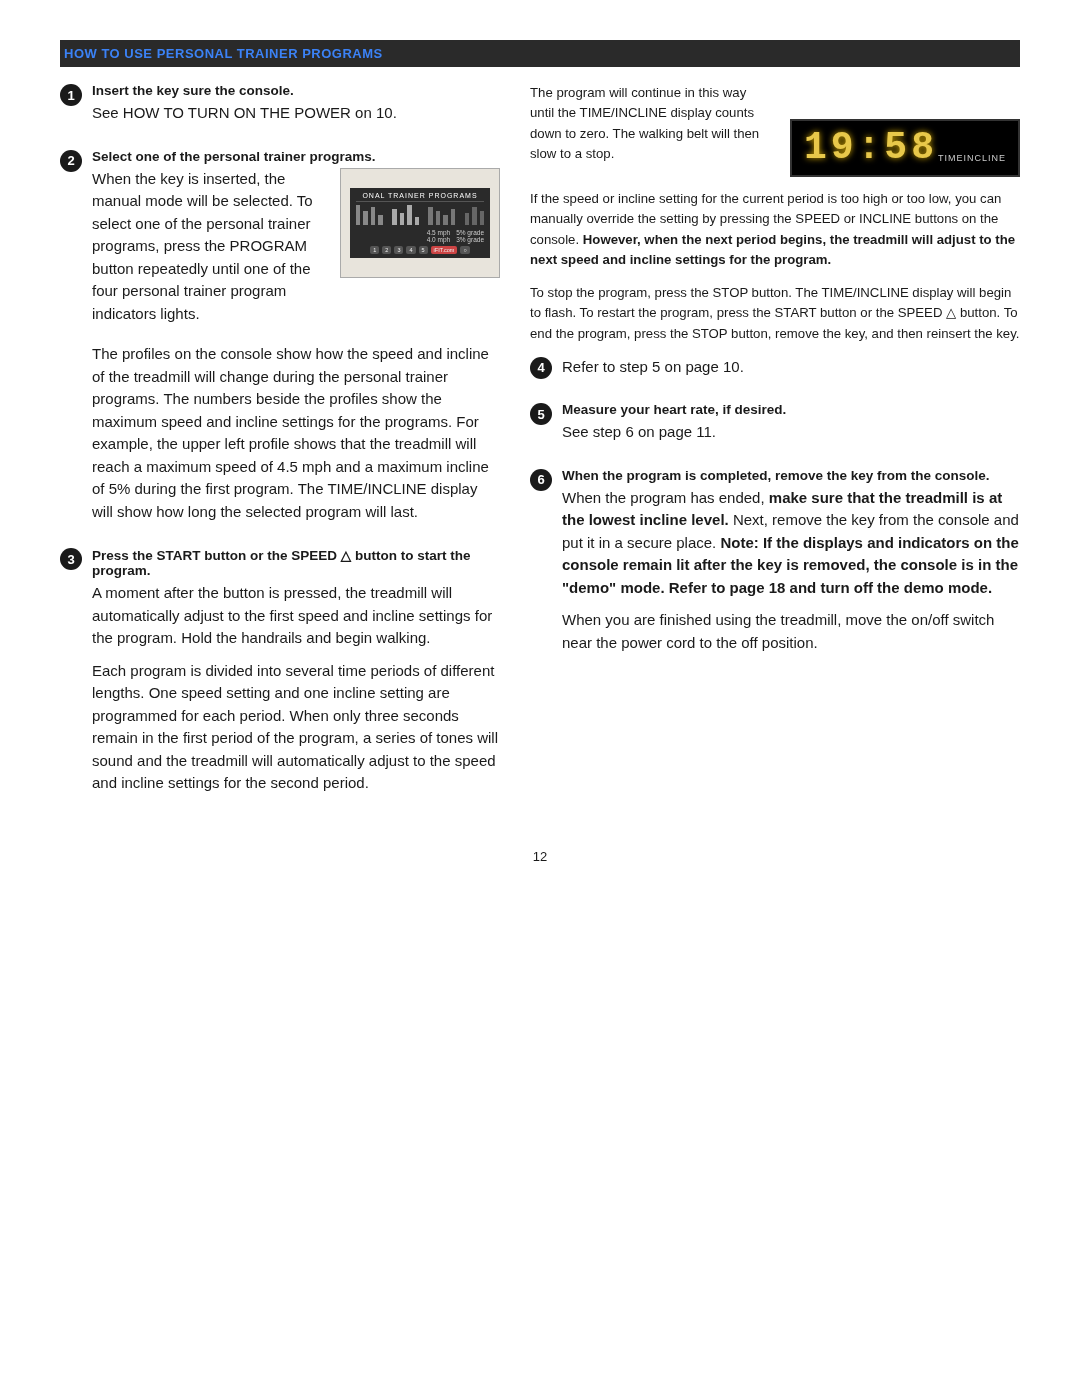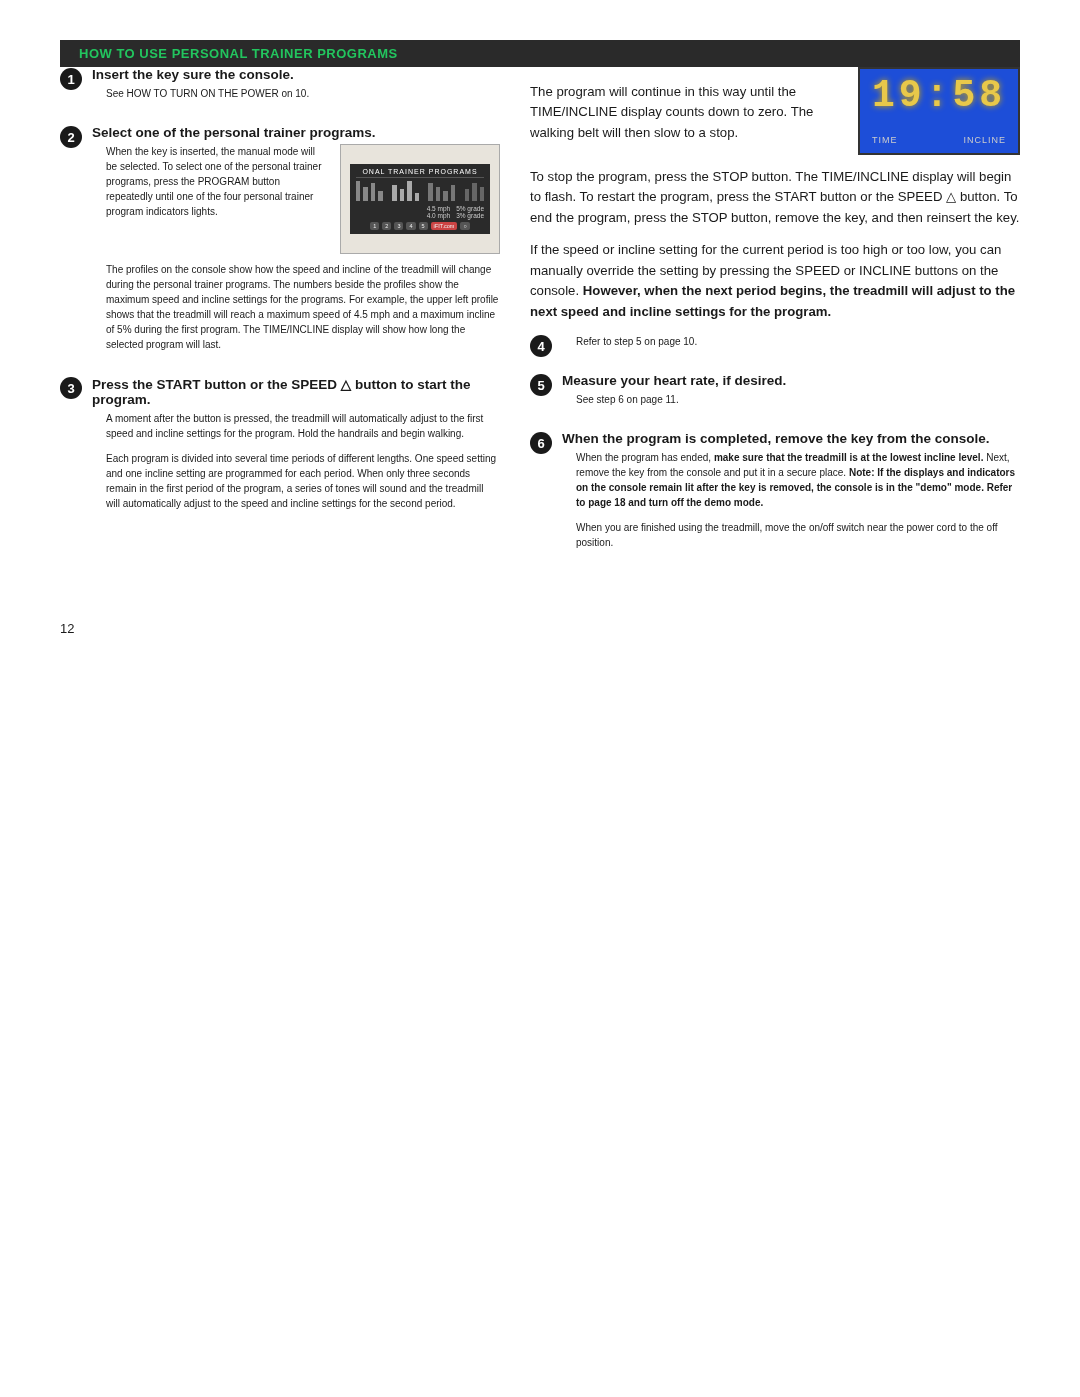--- a/index.html
+++ b/index.html
@@ -7,24 +7,25 @@
       background: #fff;
       font-family: Arial, Helvetica, sans-serif;
       font-size: 13.5px;
       color: #1a1a1a;
       width: 1080px;
       min-height: 1397px;
       padding: 40px 60px 60px 60px;
     }
     .page-header {
       background: #2a2a2a;
-      color: #22c55e;
+      color: #3b82f6;
       font-weight: bold;
       font-size: 13px;
-      padding: 6px 19px;
+      padding: 6px 4px;
+      margin-bottom: 16px;
       letter-spacing: 0.5px;
     }
     .two-col {
       display: flex;
       gap: 30px;
     }
     .col-left {
       flex: 0 0 440px;
       max-width: 440px;
     }
@@ -57,22 +58,22 @@
     }
     .step-content {
       flex: 1;
     }
     .step-title {
       font-weight: bold;
       font-size: 13.5px;
       margin-bottom: 4px;
     }
     .indent {
-      margin-left: 14px;
-      font-size: 10px;
+      margin-left: 0px;
+      font-size: 15px;
       line-height: 1.5;
       margin-bottom: 10px;
     }
     .step2-inner {
       display: flex;
       gap: 12px;
       align-items: flex-start;
     }
     .console-img {
       flex-shrink: 0;
@@ -133,24 +134,24 @@
     }
     .c-btn {
       background: #555;
       color: #eee;
       font-size: 5.5px;
       padding: 1px 3px;
       border-radius: 2px;
     }
     .led-display-box {
       border: 2px solid #333;
-      background: #1d4ed8;
+      background: #000000;
       padding: 8px 12px;
       display: inline-flex;
-      flex-direction: column;
+      flex-direction: row;
       align-items: center;
       margin-left: 10px;
     }
     .led-digits {
       font-family: 'Courier New', monospace;
       font-size: 38px;
       font-weight: bold;
       color: #e8c84a;
       letter-spacing: 4px;
       line-height: 1;
@@ -175,23 +176,23 @@
     }
     .paragraph {
       font-size: 13.2px;
       line-height: 1.55;
       margin-bottom: 12px;
     }
     .paragraph b {
       font-weight: bold;
     }
     .page-num {
-      text-align: left;
+      text-align: center;
       font-size: 13px;
-      margin-top: 47px;
+      margin-top: 30px;
       color: #1a1a1a;
     }
   </style>
 </head>
 <body>
 
 <div class="page-header">
   <span>HOW TO USE PERSONAL TRAINER PROGRAMS</span>
 </div>
 
@@ -295,25 +296,25 @@
       <div class="led-display-box">
         <div class="led-digits">19:58</div>
         <div class="led-labels">
           <span class="led-label">TIME</span>
           <span class="led-label">INCLINE</span>
         </div>
       </div>
     </div>
 
     <p class="paragraph">
+      If the speed or incline setting for the current period is too high or too low, you can manually override the setting by pressing the SPEED or INCLINE buttons on the console. <b>However, when the next period begins, the treadmill will adjust to the next speed and incline settings for the program.</b>
+    </p>
+
+    <p class="paragraph">
       To stop the program, press the STOP button. The TIME/INCLINE display will begin to flash. To restart the program, press the START button or the SPEED △ button. To end the program, press the STOP button, remove the key, and then reinsert the key.
-    </p>
-
-    <p class="paragraph">
-      If the speed or incline setting for the current period is too high or too low, you can manually override the setting by pressing the SPEED or INCLINE buttons on the console. <b>However, when the next period begins, the treadmill will adjust to the next speed and incline settings for the program.</b>
     </p>
 
     <div class="step">
       <div class="step-num">
         <div class="step-circle">4</div>
       </div>
       <div class="step-content">
         <div class="indent">Refer to step 5 on page 10.</div>
       </div>
     </div>

